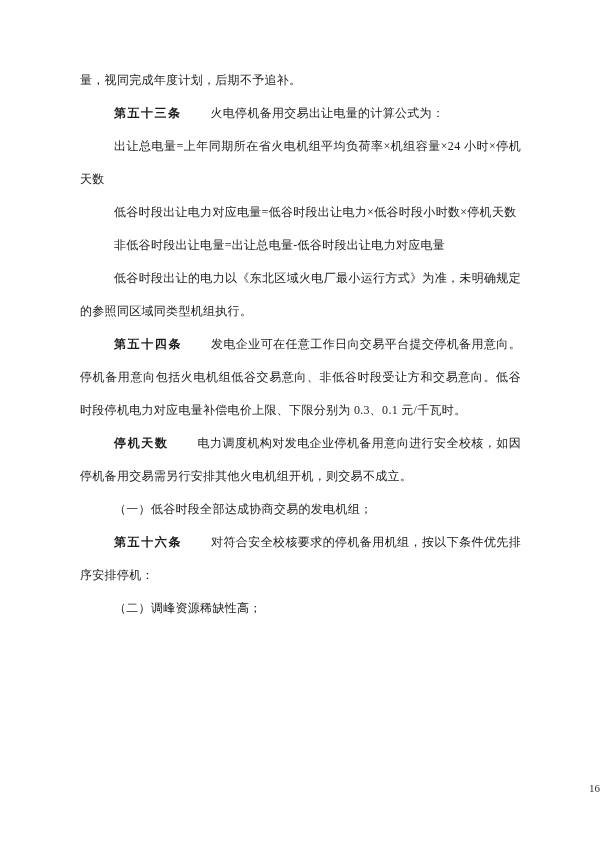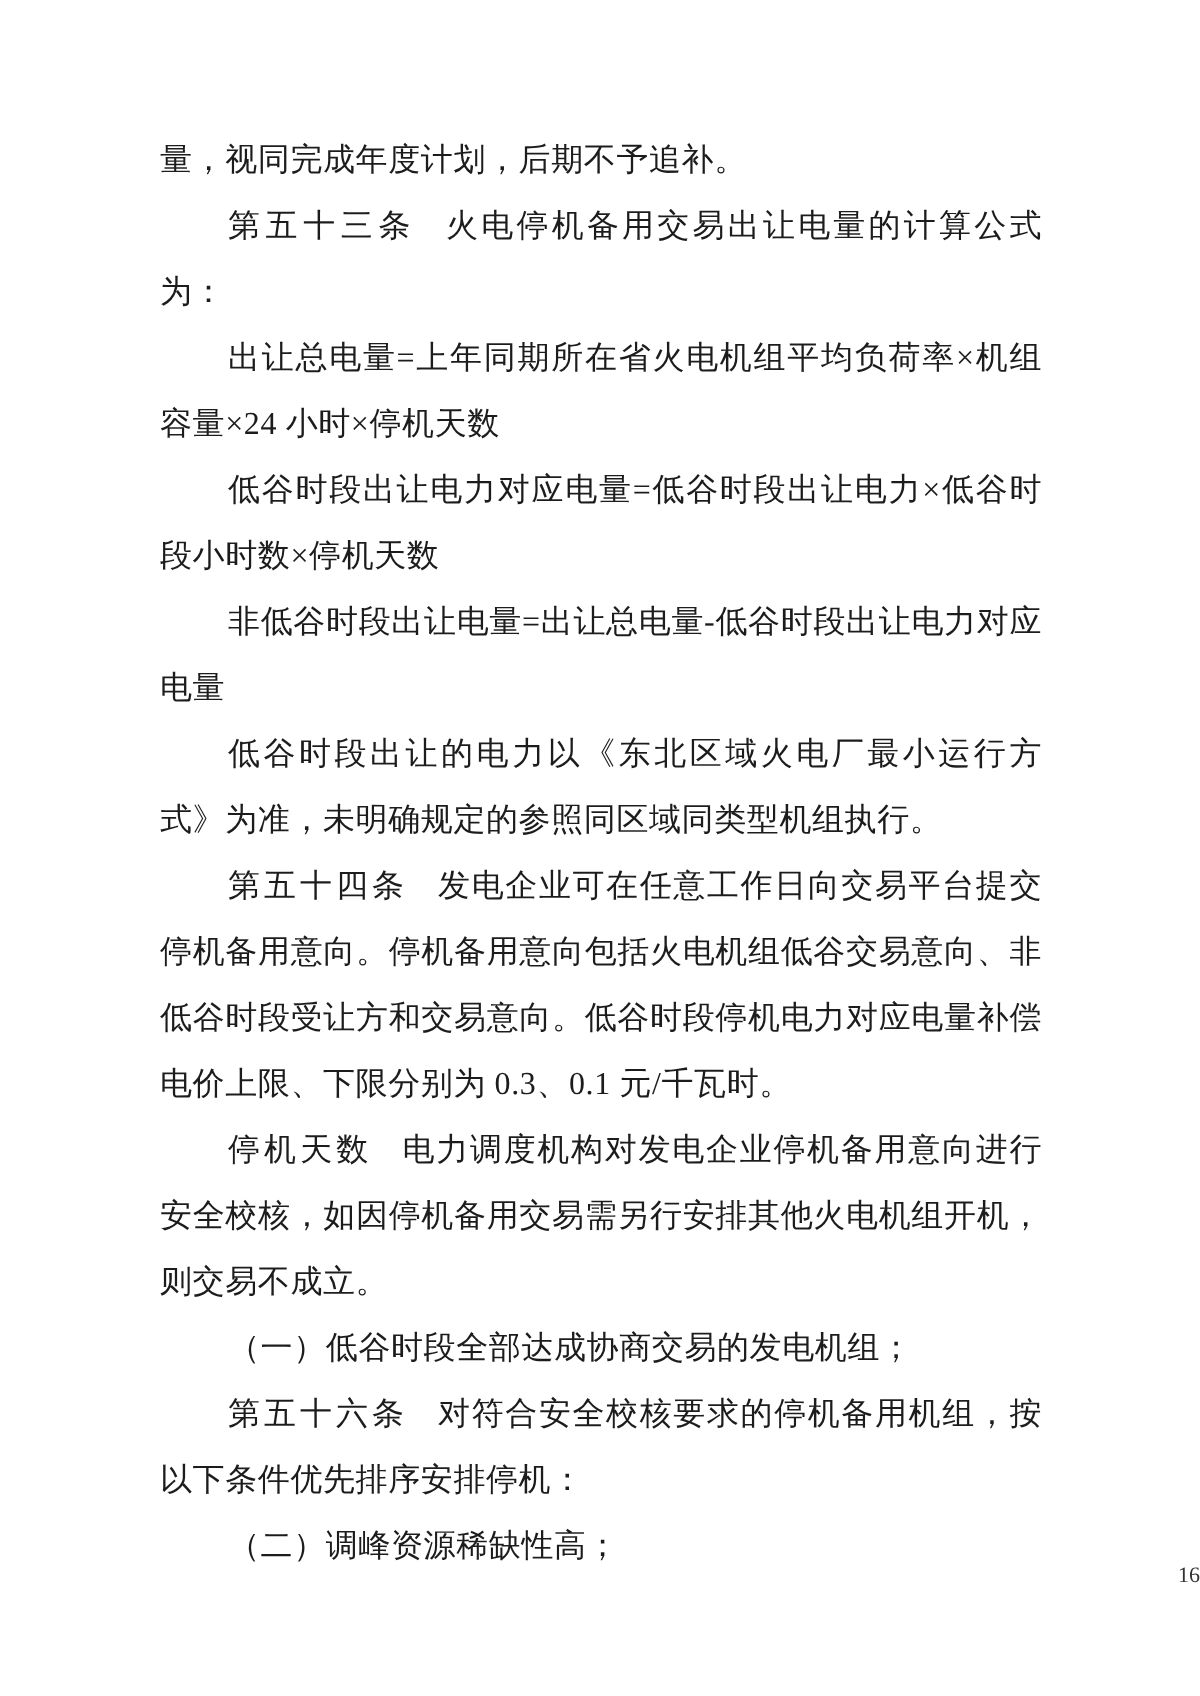--- a/index.html
+++ b/index.html
@@ -17,32 +17,32 @@
     color: #1c1c1c;
   }
   .content {
     position: absolute;
     left: 80px;
     top: 64px;
     width: 441px;
   }
   .para {
     margin: 0;
-    font-size: 16px;
+    font-size: 12px;
     line-height: 33px;
     text-align: justify;
     text-align-last: left;
     letter-spacing: 0.3px;
   }
   .para.indent {
     text-indent: 34px;
   }
   .article-lead {
-    font-weight: normal;
-    margin-right: 15px;
+    font-weight: bold;
+    margin-right: 29px;
     letter-spacing: 1.5px;
   }
   .footer {
     position: absolute;
     left: 0;
     right: 0;
     top: 782px;
     text-align: right;
     font-size: 11px;
     color: #333333;

